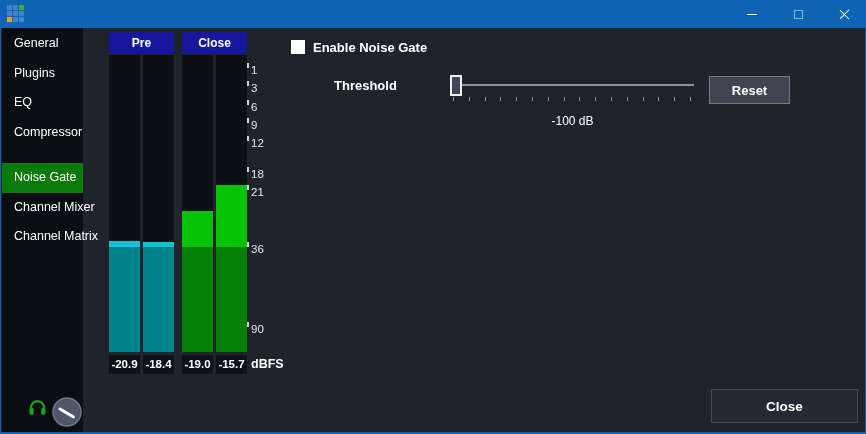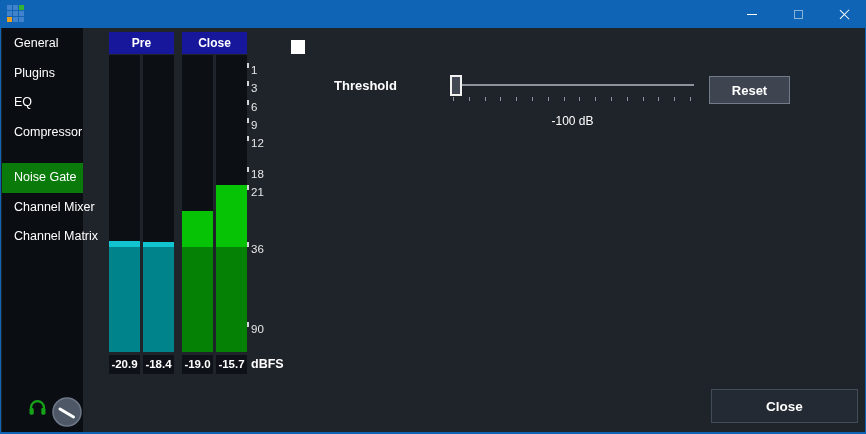--- a/index.html
+++ b/index.html
@@ -159,20 +159,21 @@
       <span class="num">90</span>
     </div>
 
   <div class="reading" style="left:108px">-20.9</div>
   <div class="reading" style="left:142px">-18.4</div>
   <div class="reading" style="left:181px">-19.0</div>
   <div class="reading" style="left:215px">-15.7</div>
   <div class="dbfs">dBFS</div>
 
   <div class="checkbox"></div>
+  <div class="enable-label">Enable Noise Gate</div>
 
   <div class="threshold-label">Threshold</div>
   <div class="slider-track"></div>
   <div class="slider-thumb"></div>
   <div class="slider-ticks"></div>
   <div class="threshold-value">-100 dB</div>
   <div class="reset-btn">
     <span>Reset</span>
   </div>
 

